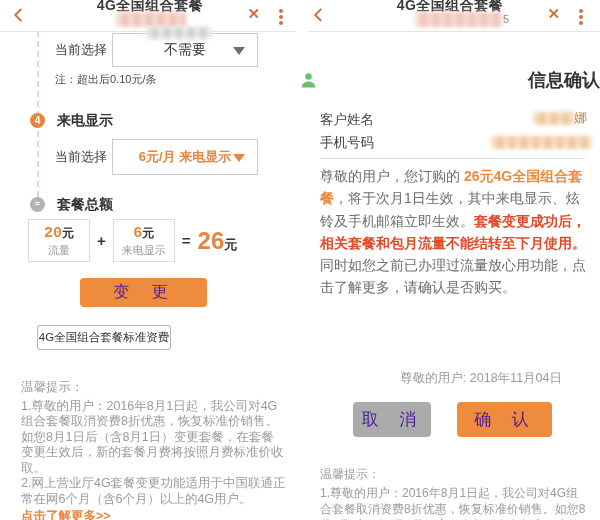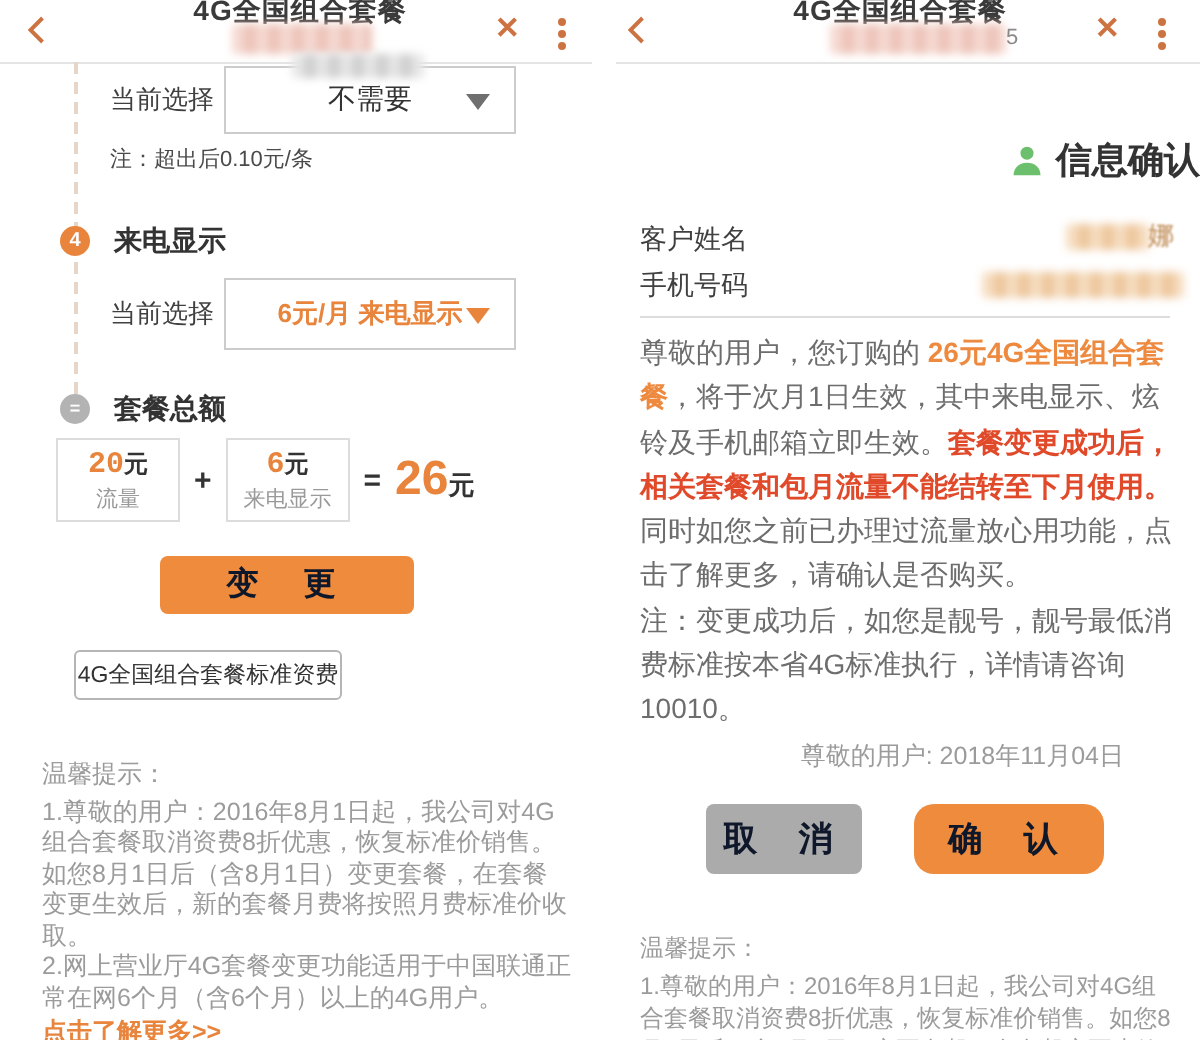--- a/index.html
+++ b/index.html
@@ -42,35 +42,35 @@
 
   .formula{position:absolute;left:28px;top:219px;display:flex;align-items:center;gap:7px;}
   .fbox{border:1px solid #dcdcdc;background:#fff;text-align:center;padding:3px 6px;min-width:48px;}
   .fbox .amt{font-size:15px;font-weight:bold;color:#e8843c;font-family:Liberation Mono, monospace;}
   .fbox .unit{font-size:12px;font-weight:600;color:#333;}
   .fbox .lbl{font-size:11px;color:#9a9a9a;margin-top:1px;}
   .fop{font-size:15px;font-weight:bold;color:#333;}
   .ftotal .amt{font-size:24px;font-weight:bold;color:#e8843c;}
   .ftotal .unit{font-size:13px;font-weight:600;color:#333;}
 
-  .btn{position:absolute;border:none;border-radius:4px;color:#0f172a;font-weight:bold;
+  .btn{position:absolute;border:none;border-radius:4px;color:#4c1d95;font-weight:normal;
        font-family:"Liberation Sans",sans-serif;cursor:pointer;
        display:flex;align-items:center;justify-content:center;}
   .btn.orange{background:#ee8b3c;}
   .btn.gray{background:#ababab;}
   .btn-outline{position:absolute;background:#fff;border:1px solid #b5b5b5;border-radius:3px;
                font-size:11.5px;color:#333;display:flex;align-items:center;justify-content:center;cursor:pointer;}
 
   .tips{position:absolute;font-size:12.5px;color:#9b9b9b;line-height:15.5px;}
   .tips .tip-title{margin-bottom:2px;font-family:Liberation Mono, monospace;}
   .tips .more{color:#e8843c;font-weight:bold;margin-top:2px;cursor:pointer;}
 
   
   .confirm-row{position:absolute;top:68px;left:0;width:100%;display:flex;
-               align-items:center;justify-content:flex-end;gap:6px;}
+               align-items:center;justify-content:space-between;gap:6px;}
   .confirm-title{font-size:18px;font-weight:bold;color:#333;}
   .cust-label{position:absolute;left:20px;font-size:13.5px;color:#404040;}
   .divider{position:absolute;left:20px;width:265px;height:1px;background:#ddd;}
   .para{position:absolute;left:20px;top:165px;width:266px;font-size:14px;
         line-height:22.3px;color:#6d6d6d;}
   .hl-orange{color:#ed8a3f;font-weight:bold;}
   .hl-red{color:#e04a2a;font-weight:bold;}
   .time{position:absolute;right:38px;top:370px;font-size:12.5px;color:#9b9b9b;}
   .partial-digit{position:absolute;left:203px;top:13px;font-size:11px;color:#8a8a8a;}
   .name-char{position:absolute;left:274px;top:109px;font-size:13px;color:#bf8a52;filter:blur(.6px);}
@@ -176,27 +176,26 @@
     <div class="redact tan" style="left:233px;top:112px;width:42px;height:13px;"></div>
     <div class="name-char">娜</div>
 
     <div class="cust-label" style="top:134px;">手机号码</div>
     <div class="redact tan" style="left:191px;top:136px;width:101px;height:13px;"></div>
 
     <div class="divider" style="top:158px;"></div>
 
     <div class="para">
       <div><span>尊敬的用户，您订购的 </span><span class="hl-orange">26元4G全国组合套餐</span><span>，将于次月1日生效，其中来电显示、炫铃及手机邮箱立即生效。</span><span class="hl-red">套餐变更成功后，相关套餐和包月流量不能结转至下月使用。</span><span> 同时如您之前已办理过流量放心用功能，点击了解更多，请确认是否购买。</span></div>
-      <div>注：变更成功后，如您是靓号，靓号最低消费标准按本省4G标准执行，详情请咨询10010。</div>
     </div>
 
     <div class="time">尊敬的用户: 2018年11月04日</div>
 
     <button class="btn gray" style="left:53px;top:402px;width:78px;height:35px;font-size:17px;letter-spacing:8px;padding-left:8px;">取 消</button>
-    <button class="btn orange" style="left:157px;top:402px;width:95px;height:35px;font-size:17px;letter-spacing:8px;padding-left:8px;border-radius:10px;">确 认</button>
+    <button class="btn orange" style="left:157px;top:402px;width:95px;height:35px;font-size:17px;letter-spacing:8px;padding-left:8px;">确 认</button>
 
     <div class="tips" style="left:20px;top:467px;width:270px;font-size:12px;line-height:16px;">
       <div class="tip-title">温馨提示：</div>
       <div>1.尊敬的用户：2016年8月1日起，我公司对4G组合套餐取消资费8折优惠，恢复标准价销售。如您8月1日后（含8月1日）变更套餐，在套餐变更生效后，新的套餐月费将按照月费标准价收取。</div>
     </div>
   </div>
 
 </div>
 
 </body></html>

